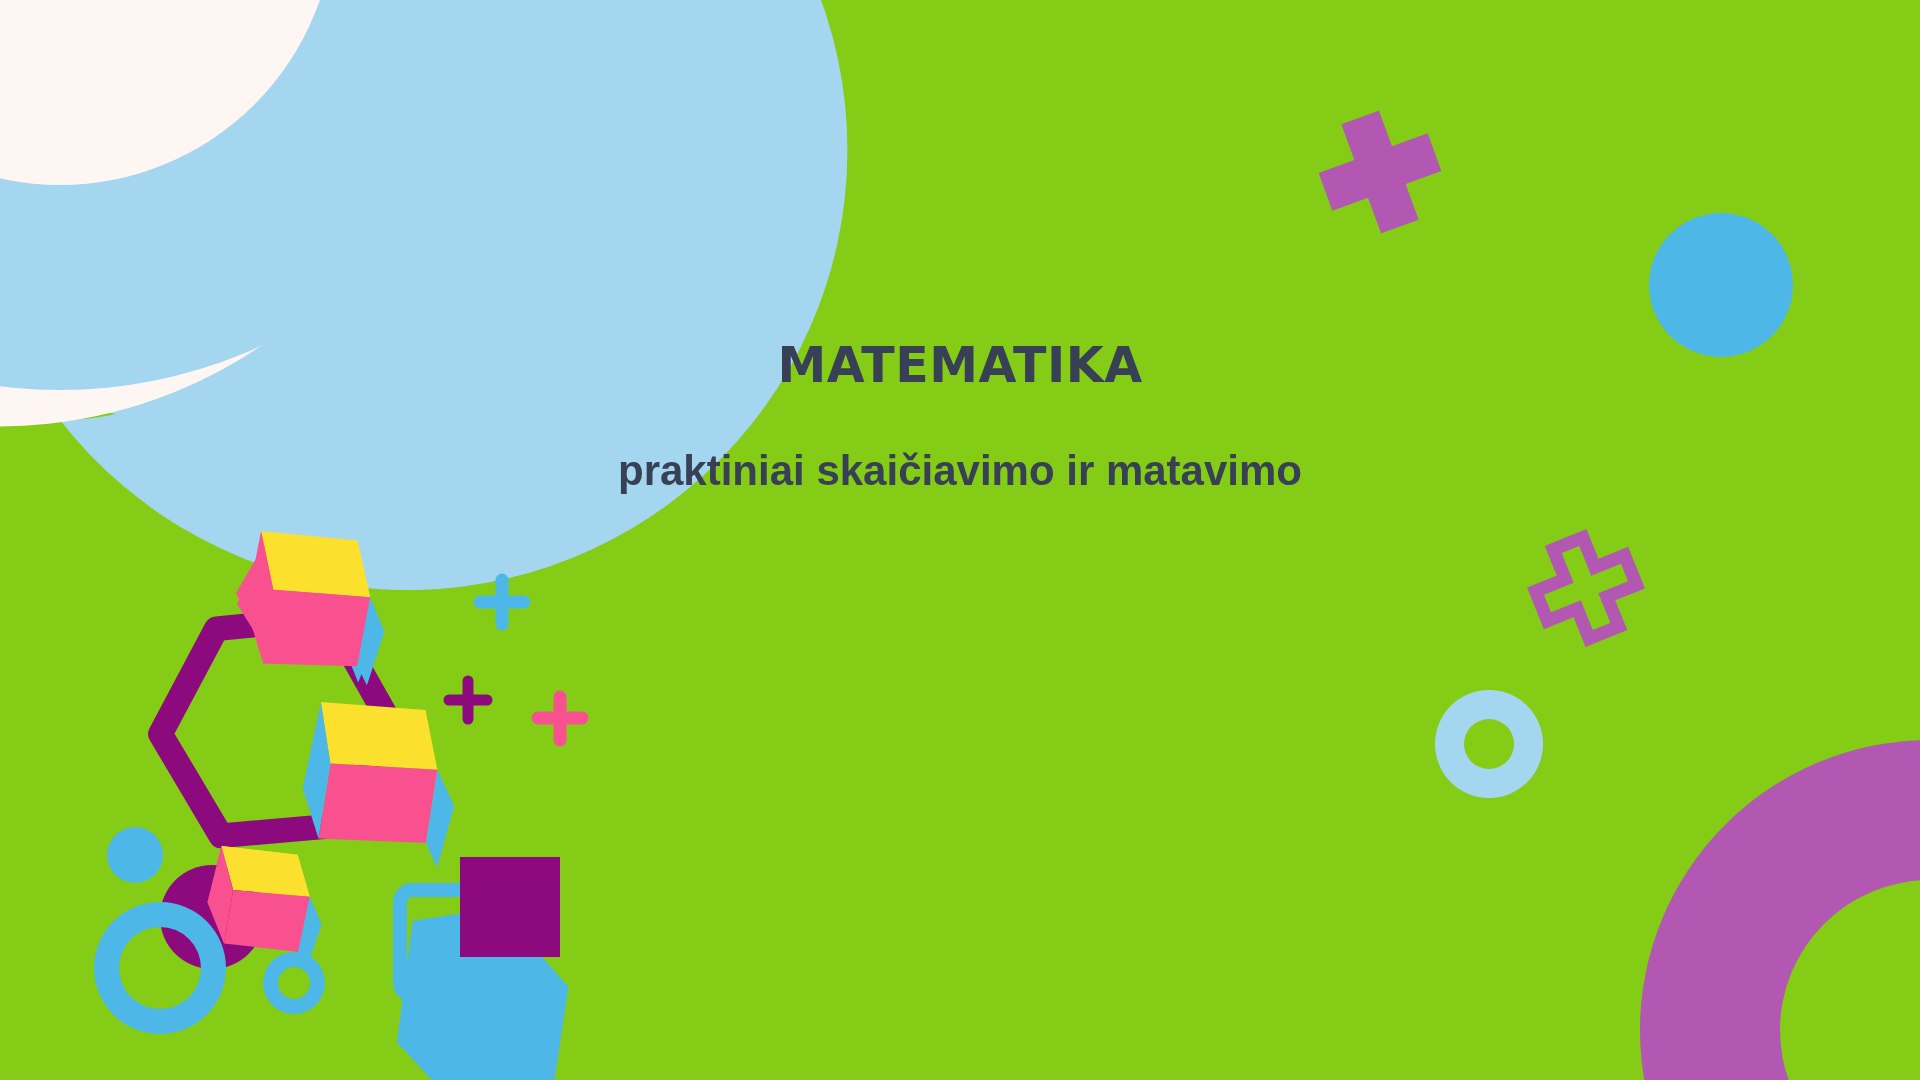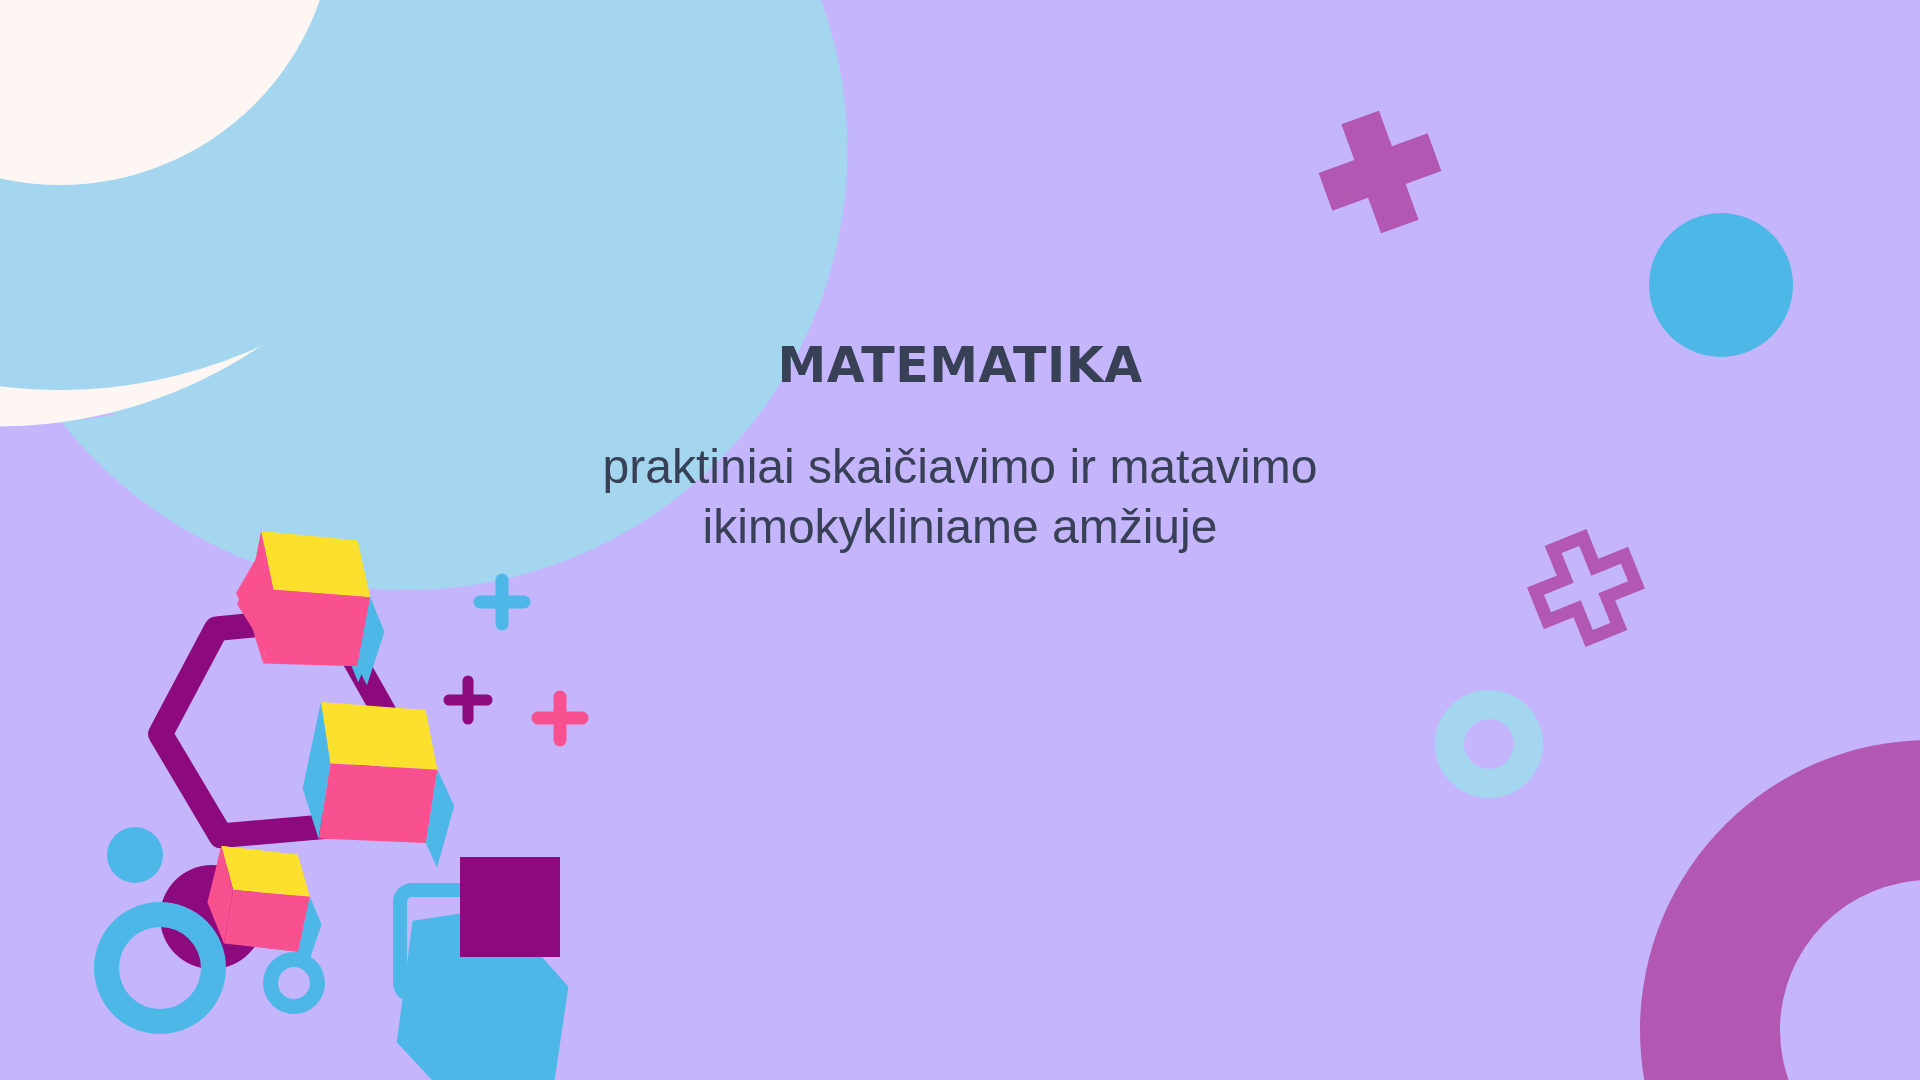--- a/index.html
+++ b/index.html
@@ -9,21 +9,21 @@
     background: #fdf6f3;
   }
   body {
     font-family: "Liberation Sans", sans-serif;
   }
   .slide {
     position: relative;
     width: 1920px;
     height: 1080px;
     overflow: hidden;
-    background: #c4b5fd;
+    background: #84cc16;
   }
   .decor-layer {
     position: absolute;
     inset: 0;
     width: 1920px;
     height: 1080px;
     pointer-events: none;
   }
   .text-block {
     position: absolute;
@@ -43,25 +43,25 @@
     color: #384055;
     margin: 0;
     text-transform: uppercase;
   }
   .title-line {
     display: block;
     white-space: nowrap;
   }
   .subtitle {
     font-family: "Liberation Sans", sans-serif;
-    font-weight: 400;
-    font-size: 48px;
+    font-weight: 700;
+    font-size: 42px;
     line-height: 1.26;
     color: #384055;
-    margin: 4px;
+    margin: 12px;
     padding-top: 36px;
   }
   .subtitle-line {
     display: block;
     white-space: nowrap;
   }
 </style>
 </head>
 <body>
 
@@ -184,17 +184,16 @@
     </g>
 
   </svg>
 
   <div class="text-block">
     <h1 class="title">
       <span class="title-line">MATEMATIKA</span>
     </h1>
     <p class="subtitle">
       <span class="subtitle-line">praktiniai skaičiavimo ir matavimo</span>
-      <span class="subtitle-line">ikimokykliniame amžiuje</span>
     </p>
   </div>
 
 </div>
 
 </body></html>

